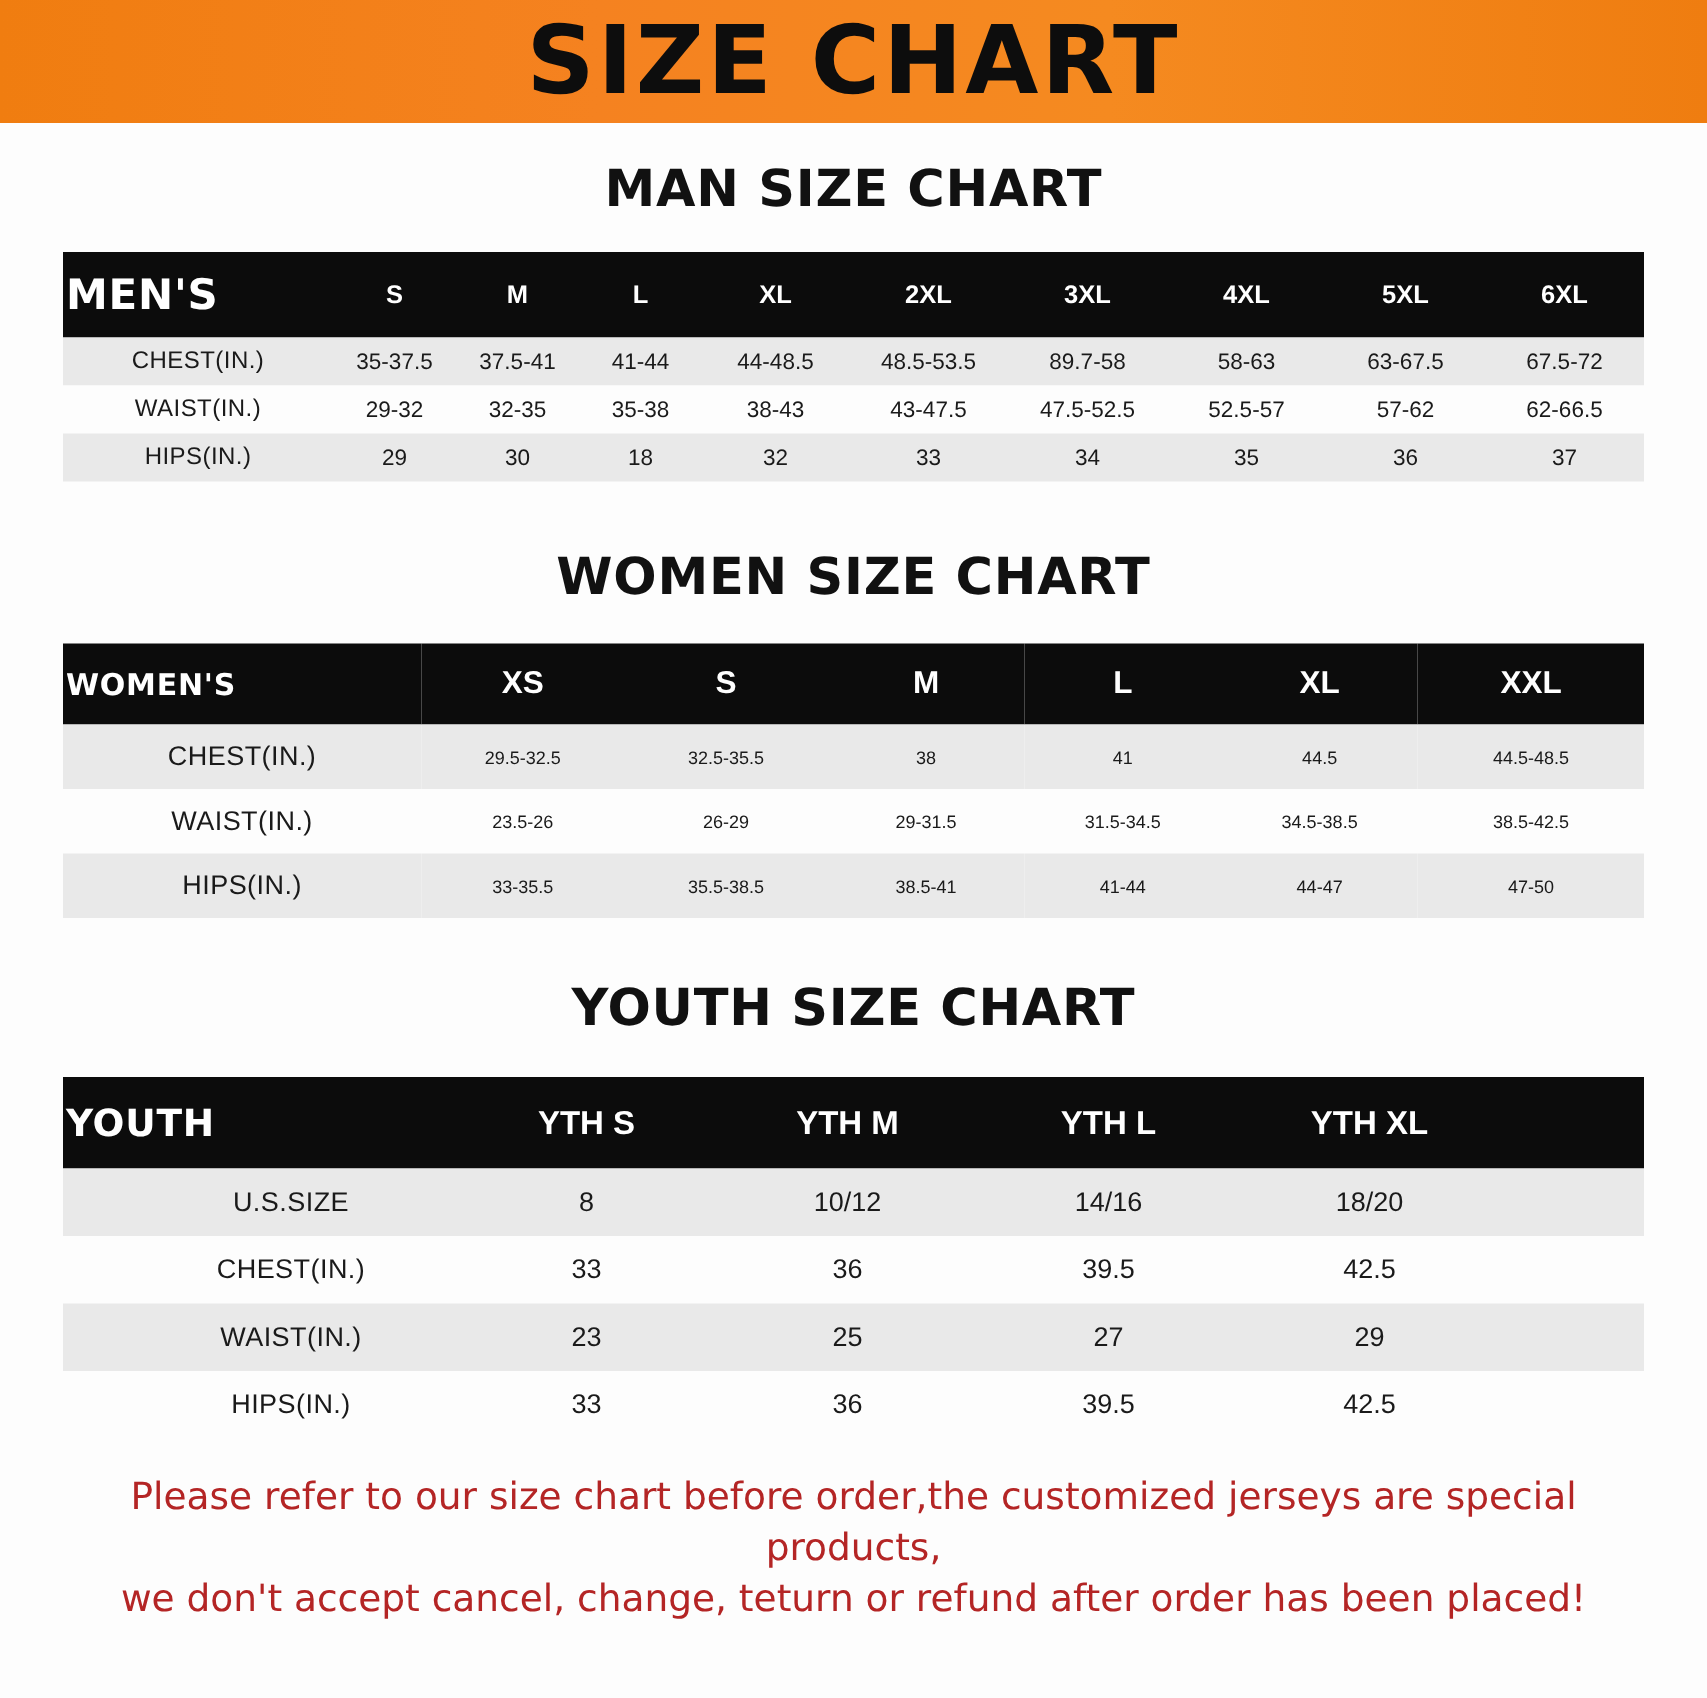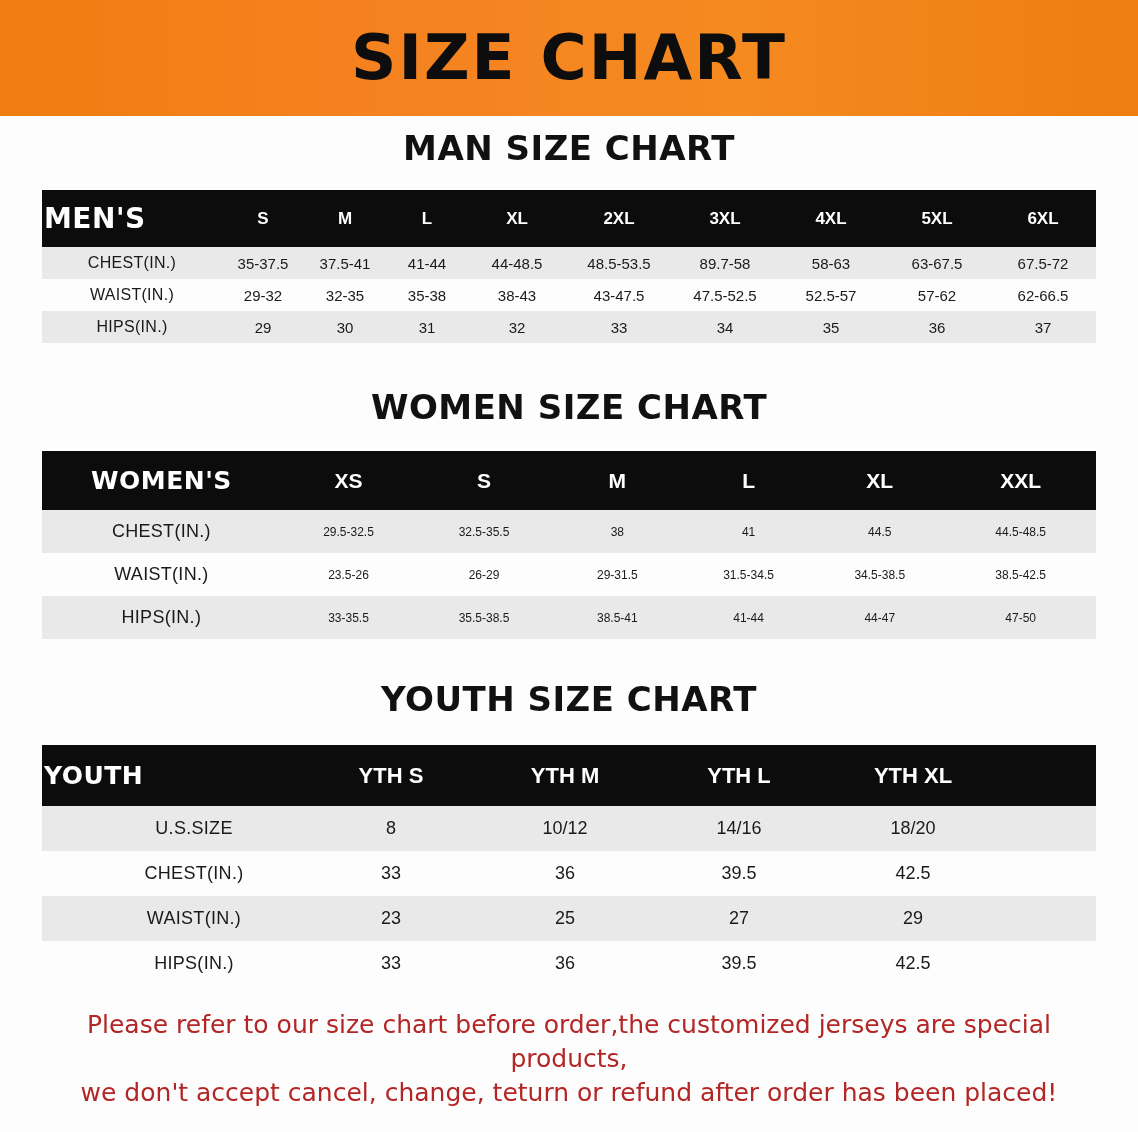--- a/index.html
+++ b/index.html
@@ -17,21 +17,21 @@
 
   .page {
     width: 1138px;
     height: 1132px;
     position: relative;
     background: #fdfdfd;
   }
 
   
   .banner {
-    height: 116px;
+    height: 82px;
     background: linear-gradient(90deg, #f07d10 0%, #f58220 35%, #f58a20 65%, #ef7d10 100%);
     display: flex;
     align-items: center;
     justify-content: center;
   }
   .banner-title {
     font-family: "DejaVu Sans", sans-serif;
     font-weight: bold;
     font-size: 63px;
     letter-spacing: 2px;
@@ -42,21 +42,21 @@
 
   
   .section-title {
     text-align: center;
     font-family: "DejaVu Sans", sans-serif;
     font-weight: bold;
     font-size: 34px;
     letter-spacing: 0.5px;
     color: #111;
   }
-  .t-man   { margin-top: 12px;  margin-bottom: 22px; }
+  .t-man   { margin-top: 24px;  margin-bottom: 22px; }
   .t-women { margin-top: 44px;  margin-bottom: 24px; }
   .t-youth { margin-top: 40px;  margin-bottom: 26px; }
 
   
   table {
     border-collapse: collapse;
     table-layout: fixed;
     margin: 0 auto;
   }
   table.men,
@@ -101,21 +101,21 @@
   tbody tr.alt-white { background: #fdfdfd; }
 
   
   table.men thead th { font-size: 17px; padding: 12px 2px; }
   table.men thead th.rowlabel { font-size: 28px; }
   table.men tbody td { font-size: 15px; padding: 7px 2px; }
   table.men tbody td.rowlabel { font-size: 16px; }
 
   
   table.women thead th { font-size: 21px; padding: 15px 2px; }
-  table.women thead th.rowlabel { font-size: 25px; text-align: center; }
+  table.women thead th.rowlabel { font-size: 20px; }
   table.women tbody td { font-size: 12px; padding: 11px 2px; }
   table.women tbody td.rowlabel { font-size: 18px; }
 
   
   table.youth thead th { font-size: 22px; padding: 16px 2px; }
   table.youth thead th.rowlabel { font-size: 25px; }
   table.youth tbody td { font-size: 18px; padding: 12px 2px; }
   table.youth tbody td.rowlabel { font-size: 18px; padding-left: 44px; }
 
   
@@ -190,21 +190,21 @@
         <td>43-47.5</td>
         <td>47.5-52.5</td>
         <td>52.5-57</td>
         <td>57-62</td>
         <td>62-66.5</td>
       </tr>
       <tr class="alt-light">
         <td class="rowlabel">HIPS(IN.)</td>
         <td>29</td>
         <td>30</td>
-        <td>31</td>
+        <td>18</td>
         <td>32</td>
         <td>33</td>
         <td>34</td>
         <td>35</td>
         <td>36</td>
         <td>37</td>
       </tr>
     </tbody>
   </table>
 

